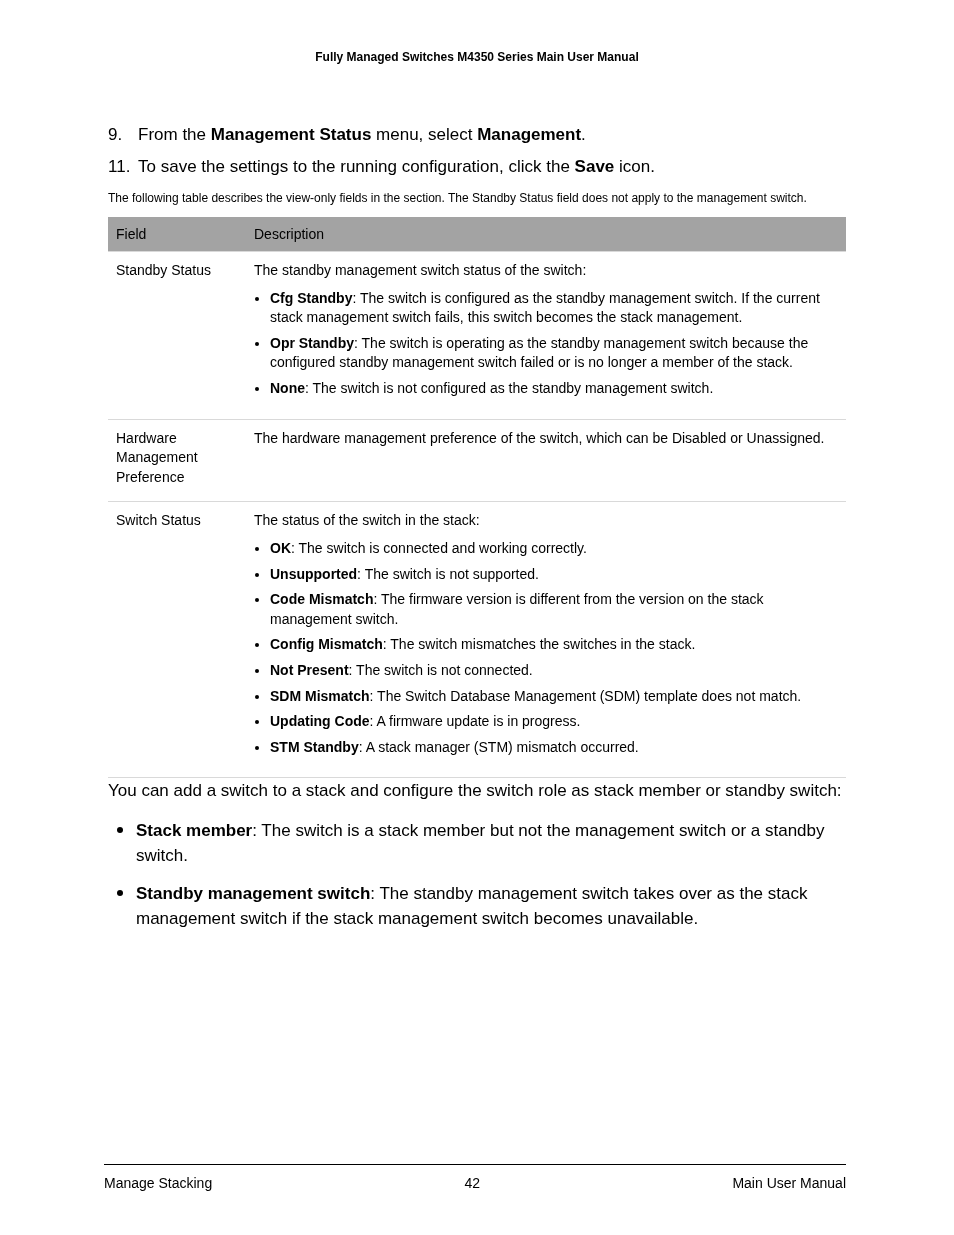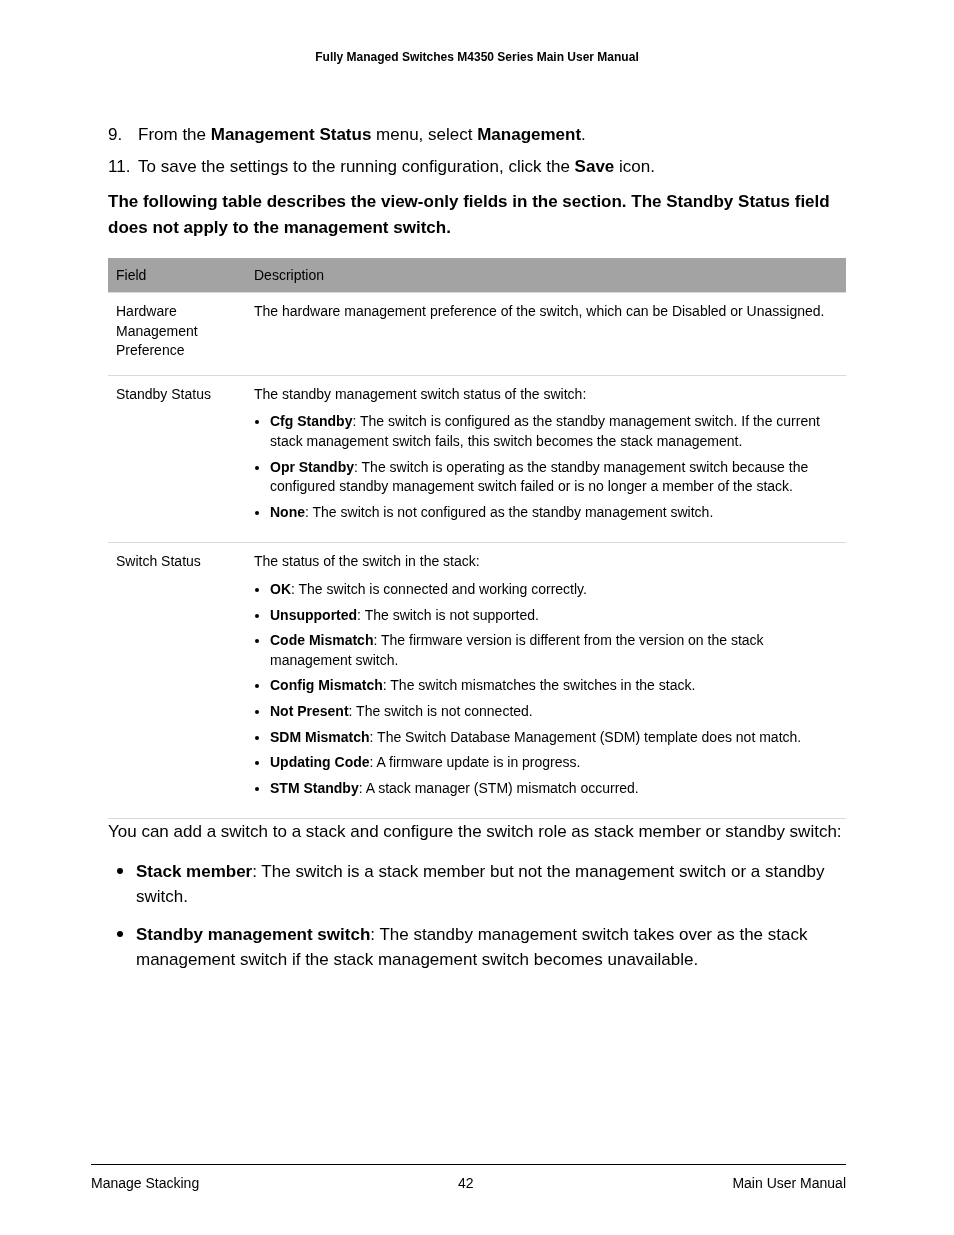--- a/index.html
+++ b/index.html
@@ -38,24 +38,23 @@
   }
   ol.steps > li .num {
     position: absolute;
     left: 0;
     top: 0;
   }
   ol.steps > li .step-body p {
     margin: 6px 0 0 0;
   }
   .intro {
-    font-size: 17px;
-    line-height: 1.5;
-    margin: 6px 0 18px 0;
-    font-weight: bold;
+    font-size: 12px;
+    line-height: 1.5;
+    margin: 6px 0 10px 0;
   }
   table.field-table {
     width: 100%;
     border-collapse: collapse;
     font-size: 14px;
   }
   table.field-table th {
     text-align: left;
     font-weight: 400;
     background: #a3a3a3;
@@ -101,21 +100,21 @@
     margin: 0;
   }
   ul.body-list > li {
     margin-bottom: 8px;
   }
   ul.body-list > li::marker {
     font-size: 20px;
   }
   .footer {
     position: absolute;
-    left: 91px;
+    left: 104px;
     right: 108px;
     bottom: 44px;
     border-top: 1px solid #000;
     padding-top: 10px;
     font-size: 14px;
     display: flex;
     justify-content: space-between;
   }
   .footer .center { text-align: right; }
   b, strong { font-weight: 700; }
@@ -142,34 +141,34 @@
 
   <table class="field-table">
     <thead>
       <tr>
         <th>Field</th>
         <th>Description</th>
       </tr>
     </thead>
     <tbody>
         <tr>
-          <td class="fname">Hardware Management Preference</td>
-          <td>
-            <p>The hardware management preference of the switch, which can be Disabled or Unassigned.</p>
-          </td>
-        </tr>
-        <tr>
           <td class="fname">Standby Status</td>
           <td>
             <p>The standby management switch status of the switch:</p>
             <ul>
               <li><b>Cfg Standby</b>: The switch is configured as the standby management switch. If the current stack management switch fails, this switch becomes the stack management.</li>
               <li><b>Opr Standby</b>: The switch is operating as the standby management switch because the configured standby management switch failed or is no longer a member of the stack.</li>
               <li><b>None</b>: The switch is not configured as the standby management switch.</li>
             </ul>
+          </td>
+        </tr>
+        <tr>
+          <td class="fname">Hardware Management Preference</td>
+          <td>
+            <p>The hardware management preference of the switch, which can be Disabled or Unassigned.</p>
           </td>
         </tr>
         <tr>
           <td class="fname">Switch Status</td>
           <td>
             <p>The status of the switch in the stack:</p>
             <ul>
               <li><b>OK</b>: The switch is connected and working correctly.</li>
               <li><b>Unsupported</b>: The switch is not supported.</li>
               <li><b>Code Mismatch</b>: The firmware version is different from the version on the stack management switch.</li>

